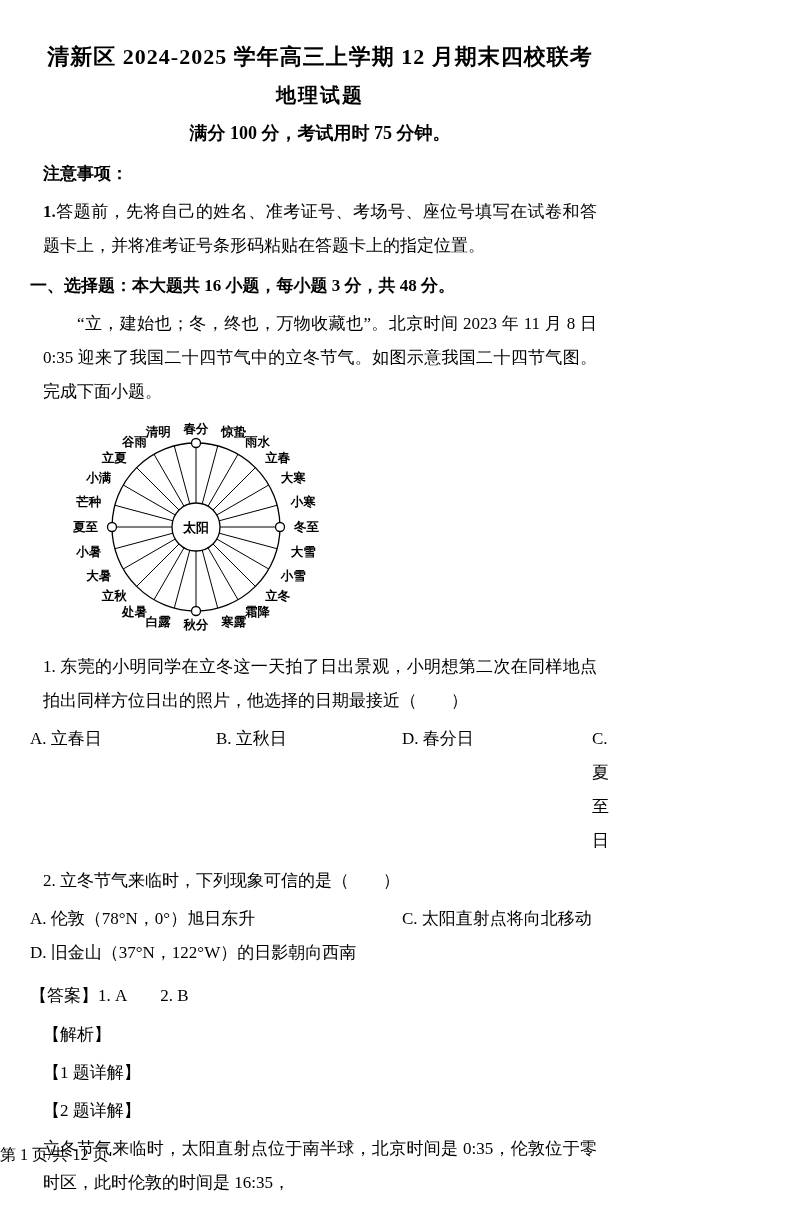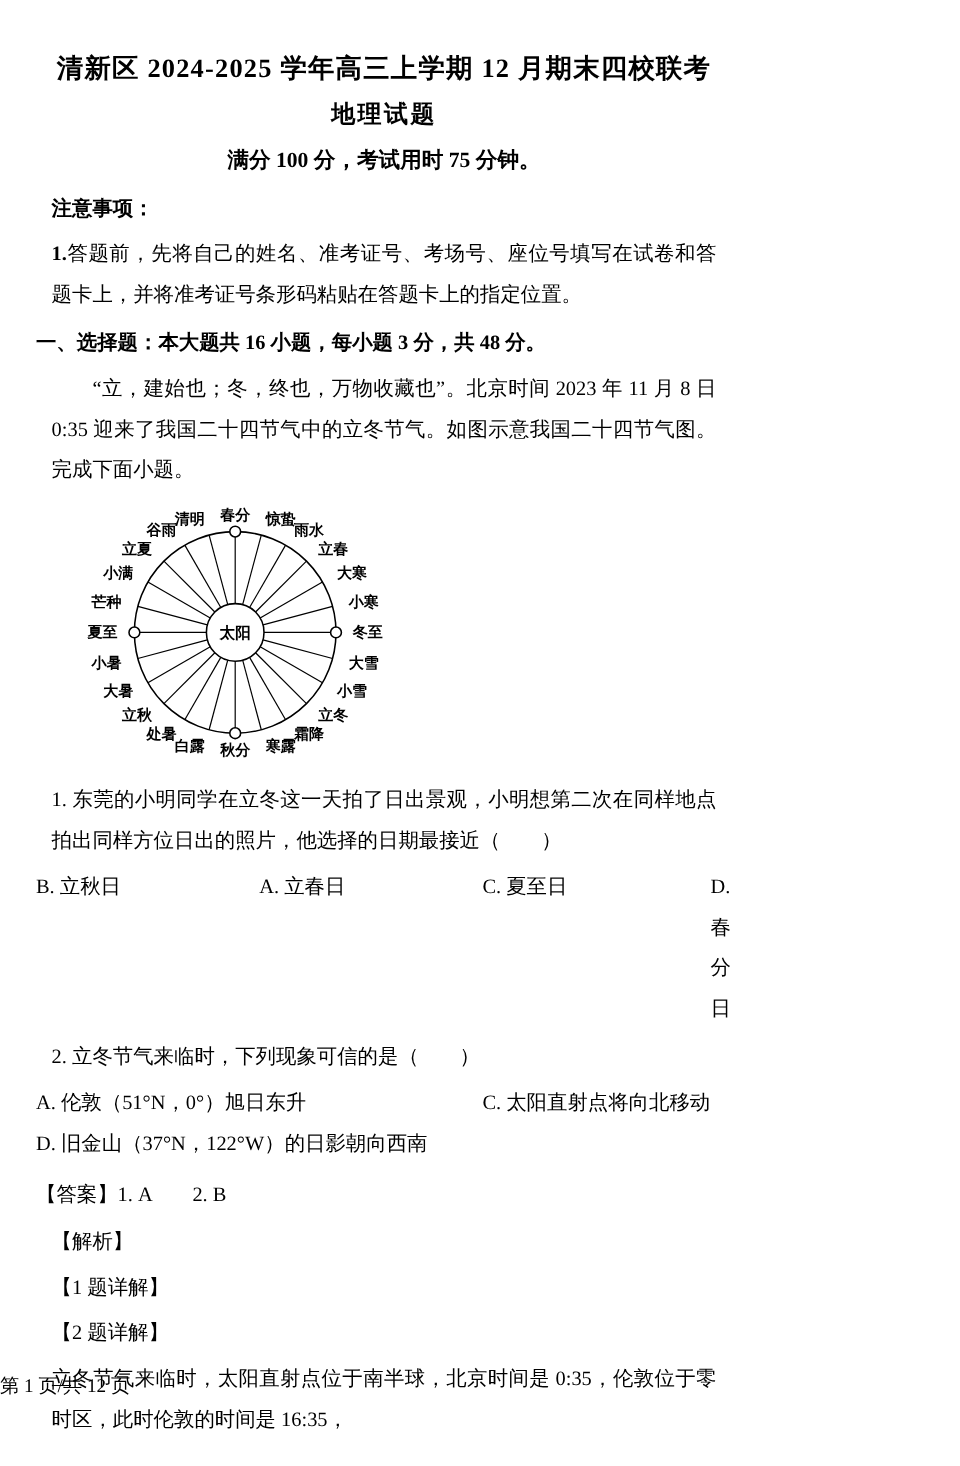--- a/index.html
+++ b/index.html
@@ -123,29 +123,29 @@
         <text x="65.33926902367129" y="86.63573357995301" text-anchor="end" dominant-baseline="central" font-size="12.5" font-weight="bold">芒种</text>
         <text x="75.12951042912502" y="62.999999999999986" text-anchor="end" dominant-baseline="central" font-size="12.5" font-weight="bold">小满</text>
         <text x="90.70353544371832" y="42.70353544371835" text-anchor="end" dominant-baseline="central" font-size="12.5" font-weight="bold">立夏</text>
         <text x="110.99999999999996" y="27.129510429125034" text-anchor="end" dominant-baseline="central" font-size="12.5" font-weight="bold">谷雨</text>
         <text x="134.63573357995298" y="17.339269023671307" text-anchor="end" dominant-baseline="central" font-size="12.5" font-weight="bold">清明</text>
       </svg>
   </div>
 
   <div class="para">1. 东莞的小明同学在立冬这一天拍了日出景观，小明想第二次在同样地点拍出同样方位日出的照片，他选择的日期最接近（　　）</div>
   <div class="options-4">
+    <span>A. 立春日</span>
     <span>B. 立秋日</span>
-    <span>A. 立春日</span>
+    <span>D. 春分日</span>
     <span>C. 夏至日</span>
-    <span>D. 春分日</span>
   </div>
 
   <div class="para">2. 立冬节气来临时，下列现象可信的是（　　）</div>
   <div class="options-2">
-    <span>A. 伦敦（51°N，0°）旭日东升</span>
+    <span>A. 伦敦（78°N，0°）旭日东升</span>
     <span>C. 太阳直射点将向北移动</span>
     <span>D. 旧金山（37°N，122°W）的日影朝向西南</span>
   </div>
 
   <div class="para answer-line">【答案】1. A　　2. B</div>
   <div class="para">【解析】</div>
   <div class="para">【1 题详解】</div>
   <div class="para">【2 题详解】</div>
   <div class="para">立冬节气来临时，太阳直射点位于南半球，北京时间是 0:35，伦敦位于零时区，此时伦敦的时间是 16:35，</div>
 

